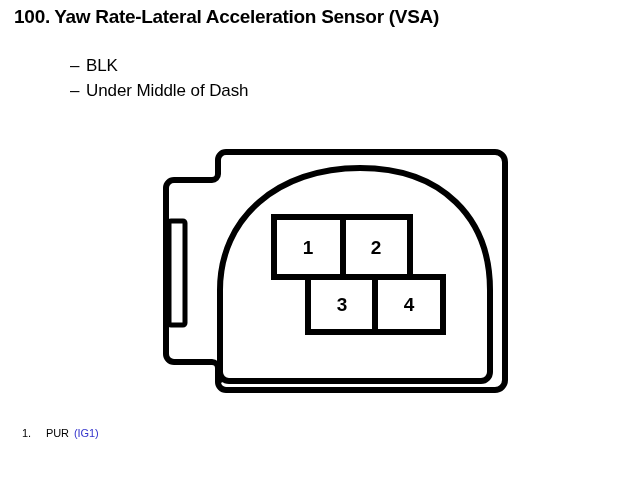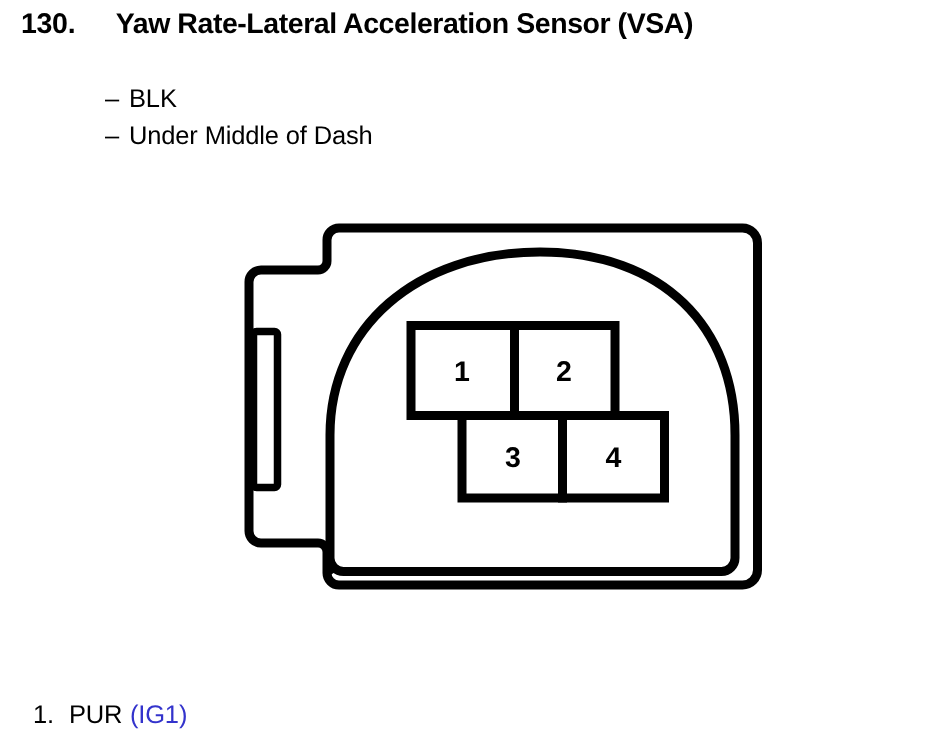--- a/index.html
+++ b/index.html
@@ -33,21 +33,21 @@
   .title-number {
     display: inline-block;
     font-size: 19px;
     font-weight: bold;
     letter-spacing: -0.2px;
   }
   .title-text {
     display: inline-block;
     font-size: 19px;
     font-weight: bold;
-    margin-left: 27px;
+    margin-left: 4px;
     letter-spacing: -0.3px;
     text-align: right;
   }
   #bullet-list {
     position: absolute;
     left: 70px;
     top: 53px;
   }
   .bullet-line {
     font-size: 17px;
@@ -89,44 +89,43 @@
     height: 60px;
   }
   .legend-col {
     position: absolute;
     top: 0;
   }
   #legend-col-left  { left: 22px; }
   #legend-col-right { left: 378px; }
 
   .legend-item {
-    font-size: 17px;
+    font-size: 11px;
     line-height: 27px;
     white-space: nowrap;
     letter-spacing: -0.1px;
-    margin-top: 43px;
   }
   .legend-idx {
     display: inline-block;
     width: 24px;
   }
   .legend-wire {
     color: #000000;
   }
   .legend-signal {
     color: #3333cc;
     margin-left: 5px;
   }
 </style>
 </head>
 <body>
 
 <div id="header">
   <div id="title-row">
-    <span class="title-number">130.</span><span class="title-text">Yaw Rate-Lateral Acceleration Sensor (VSA)</span>
+    <span class="title-number">100.</span><span class="title-text">Yaw Rate-Lateral Acceleration Sensor (VSA)</span>
   </div>
 
   <div id="bullet-list">
     <div class="bullet-line">
       <span class="bullet-dash">–</span><span>BLK</span>
     </div>
     <div class="bullet-line">
       <span class="bullet-dash">–</span><span>Under Middle of Dash</span>
     </div>
   </div>

